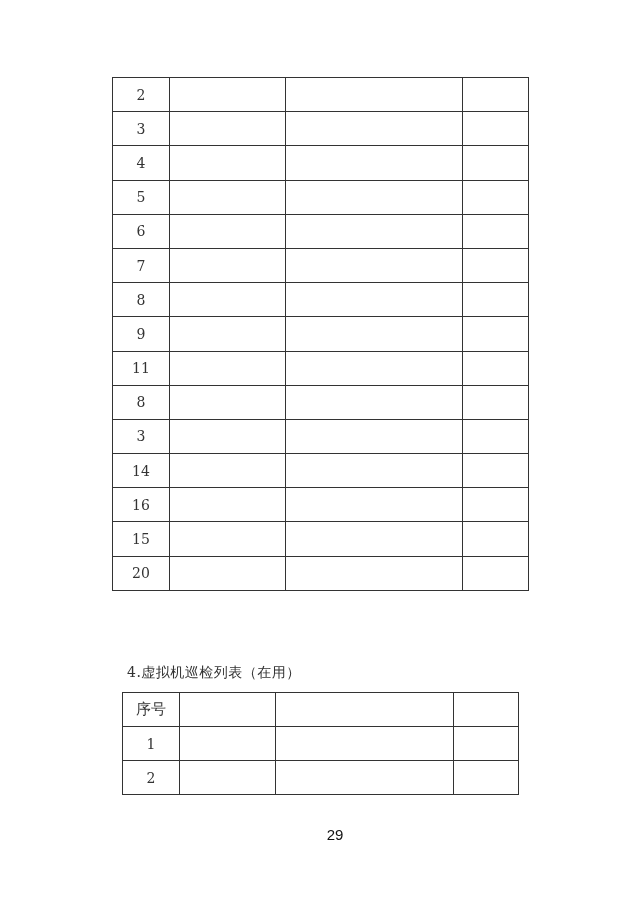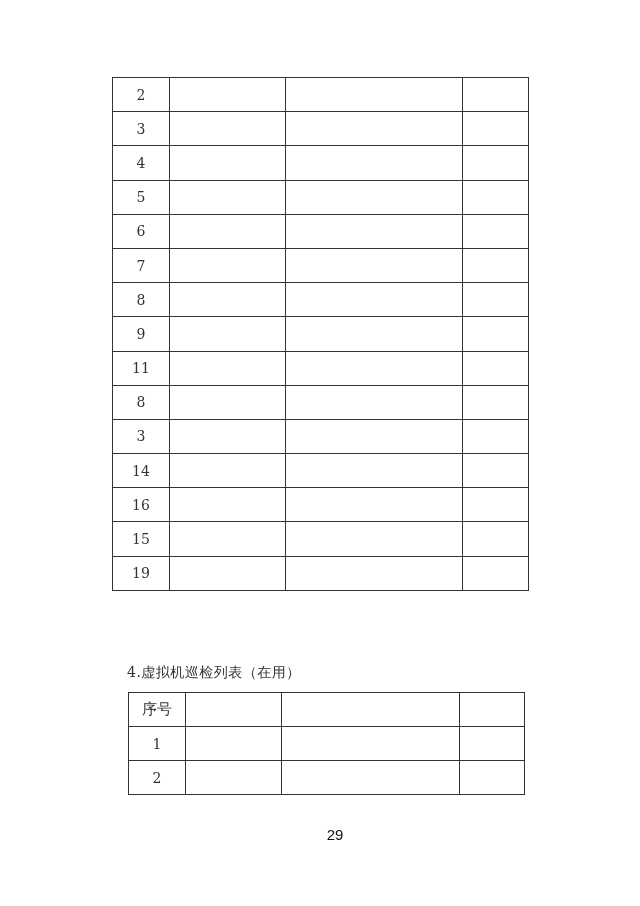--- a/index.html
+++ b/index.html
@@ -9,21 +9,21 @@
     td { border: 1.3px solid #333; padding: 0; text-align: center; vertical-align: middle;
          font-size: 14px; color: #333; }
     #table-top { left: 112px; top: 77px; width: 416px; }
     #table-top tr { height: 34.2px; }
     #table-top col.c1 { width: 57px; }
     #table-top col.c2 { width: 116px; }
     #table-top col.c3 { width: 177px; }
     #table-top col.c4 { width: 66px; }
     #section-heading { position: absolute; left: 127px; top: 664px; font-size: 14px; color: #333;
                        letter-spacing: 0.5px; }
-    #table-vm { left: 128px; top: 692px; width: 396px; border-radius: 7px; }
+    #table-vm { left: 122px; top: 692px; width: 396px; border-radius: 7px; }
     #table-vm tr { height: 34px; }
     #table-vm col.c1 { width: 57px; }
     #table-vm col.c2 { width: 96px; }
     #table-vm col.c3 { width: 178px; }
     #table-vm col.c4 { width: 65px; }
     #table-vm td.hdr { font-size: 15px; }
     #page-number { position: absolute; left: 0; width: 670px; text-align: center; top: 826px;
                    font-family: "Liberation Sans", "DejaVu Sans", sans-serif; font-size: 15px; color: #111; }
   </style>
 </head>
@@ -115,21 +115,21 @@
         <td></td>
         <td></td>
       </tr>
       <tr>
         <td>15</td>
         <td></td>
         <td></td>
         <td></td>
       </tr>
       <tr>
-        <td>19</td>
+        <td>20</td>
         <td></td>
         <td></td>
         <td></td>
       </tr>
     </tbody>
 </table>
 
 <div id="section-heading">4.虚拟机巡检列表（在用）</div>
 
 <table id="table-vm">

